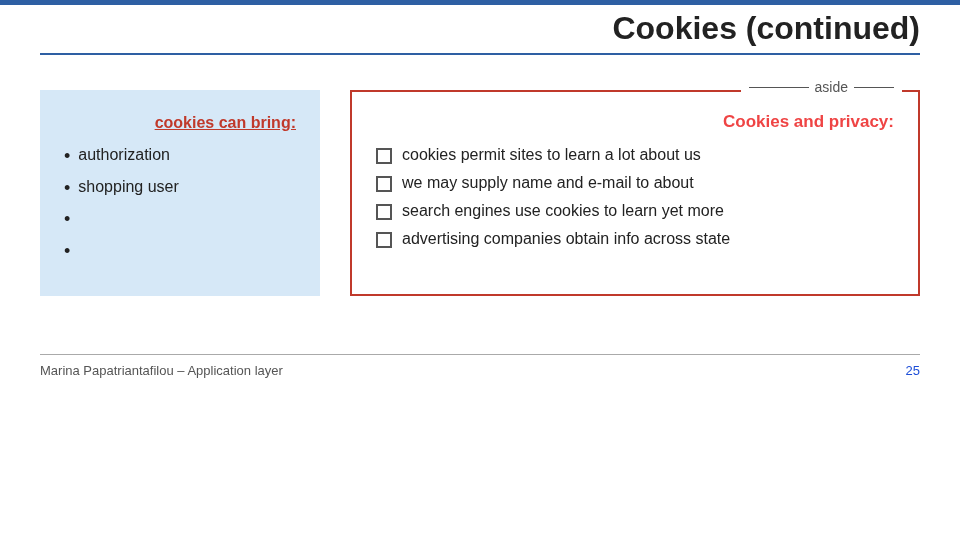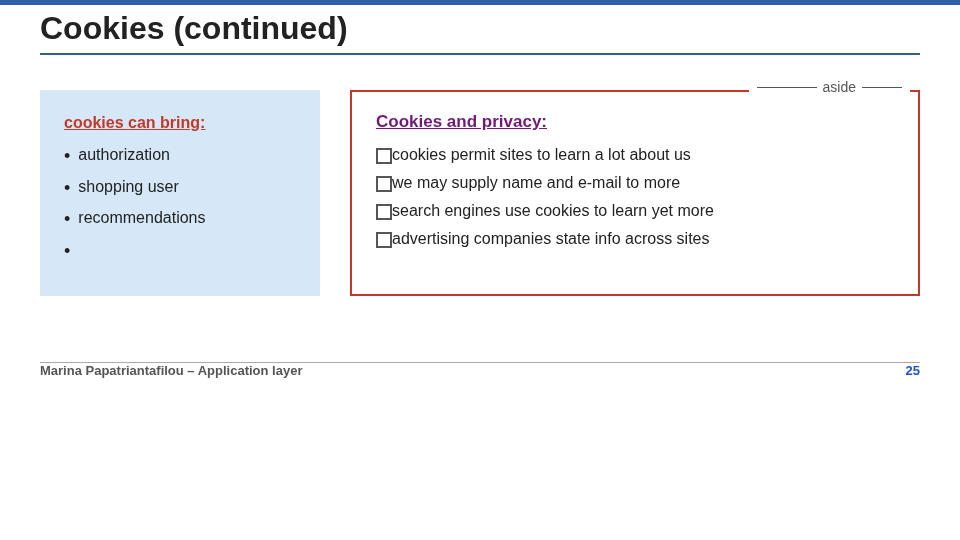--- a/index.html
+++ b/index.html
@@ -15,20 +15,21 @@
       font-family: Arial, sans-serif;
       overflow: hidden;
       position: relative;
     }
 
     .slide {
       width: 960px;
       height: 392px;
       background: #ffffff;
       position: relative;
+      text-align: right;
     }
 
     
     .top-line {
       position: absolute;
       top: 0;
       left: 0;
       width: 100%;
       height: 5px;
       background: #2e5fa3;
@@ -109,21 +110,21 @@
       flex: 1;
       border: 2px solid #c0392b;
       padding: 20px 24px;
       position: relative;
       min-height: 200px;
     }
 
     .aside-label {
       position: absolute;
       top: -13px;
-      right: 8px;
+      right: 16px;
       background: #ffffff;
       padding: 0 8px;
       font-size: 14px;
       color: #555555;
       display: flex;
       align-items: center;
       gap: 6px;
     }
 
     .aside-line-left {
@@ -138,36 +139,36 @@
       display: inline-block;
       width: 40px;
       height: 1px;
       background: #555555;
       vertical-align: middle;
     }
 
     .right-box-title {
       font-size: 17px;
       font-weight: bold;
-      color: #701a75;
-      text-decoration: underline;
+      color: #ef4444;
       margin-bottom: 14px;
     }
 
     .checkbox-list {
       list-style: none;
       padding: 0;
     }
 
     .checkbox-list li {
       font-size: 16px;
       color: #222222;
       margin-bottom: 10px;
       display: flex;
       align-items: flex-start;
+      gap: 10px;
     }
 
     .checkbox-icon {
       width: 16px;
       height: 16px;
       border: 2px solid #555555;
       flex-shrink: 0;
       margin-top: 2px;
       display: inline-block;
     }
@@ -175,21 +176,21 @@
     
     .footer {
       position: absolute;
       bottom: 14px;
       left: 40px;
       right: 40px;
       display: flex;
       justify-content: space-between;
       align-items: center;
       border-top: 1px solid #aaaaaa;
-      font-weight: bold;
+      padding-top: 8px;
     }
 
     .footer-text {
       font-size: 13px;
       color: #555555;
     }
 
     .footer-page {
       font-size: 13px;
       color: #1d4ed8;
@@ -215,21 +216,20 @@
         <li>
           <span class="bullet-dot">•</span>
           <span>authorization</span>
         </li>
         <li>
           <span class="bullet-dot">•</span>
           <span>shopping user</span>
         </li>
         <li>
           <span class="bullet-dot">•</span>
-          <span>recommendations</span>
         </li>
         <li>
           <span class="bullet-dot">•</span>
         </li>
       </ul>
     </div>
 
     <div class="right-box">
       <div class="aside-label">
         <span class="aside-line-left"></span>
@@ -237,29 +237,29 @@
         <span class="aside-line-right"></span>
       </div>
       <div class="right-box-title">Cookies and privacy:</div>
       <ul class="checkbox-list">
         <li>
           <span class="checkbox-icon"></span>
           <span>cookies permit sites to learn a lot about us</span>
         </li>
         <li>
           <span class="checkbox-icon"></span>
-          <span>we may supply name and e-mail to more</span>
+          <span>we may supply name and e-mail to about</span>
         </li>
         <li>
           <span class="checkbox-icon"></span>
           <span>search engines use  cookies to learn yet more</span>
         </li>
         <li>
           <span class="checkbox-icon"></span>
-          <span>advertising  companies  state info across sites</span>
+          <span>advertising  companies  obtain info across state</span>
         </li>
       </ul>
     </div>
 
   </div>
 
   <div class="footer">
     <span class="footer-text">Marina Papatriantafilou – Application layer</span>
     <span class="footer-page">25</span>
   </div>

